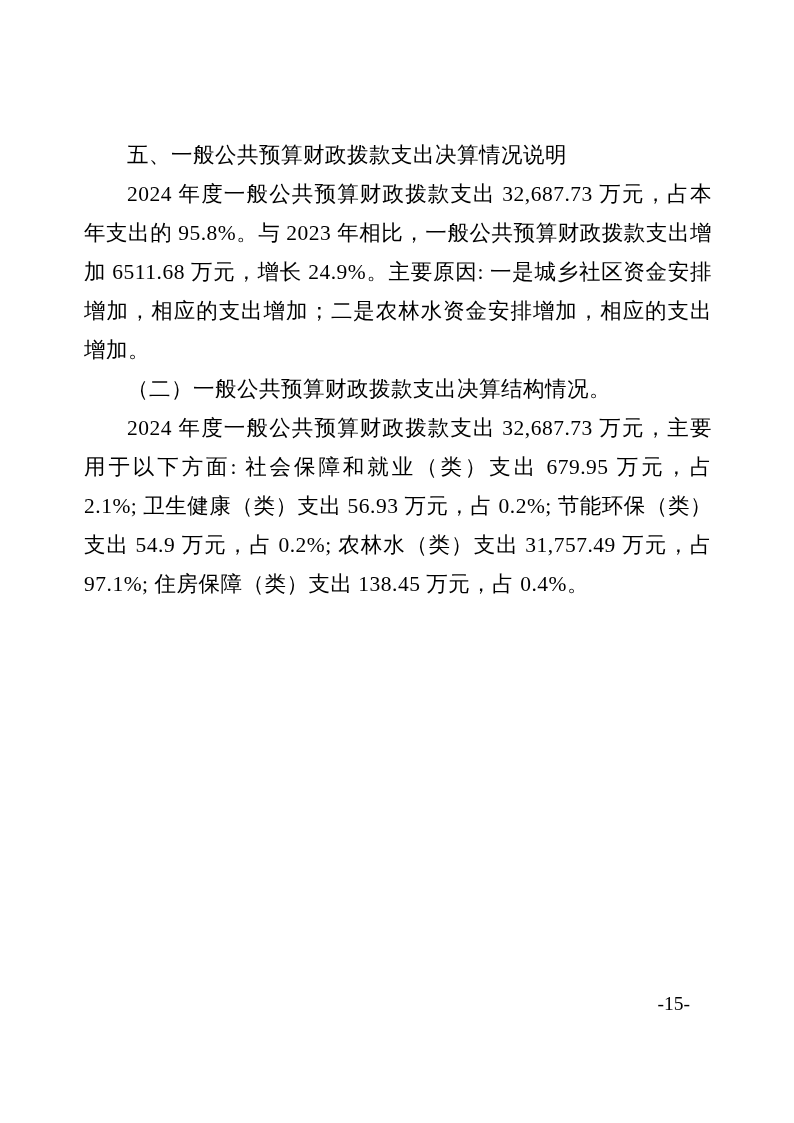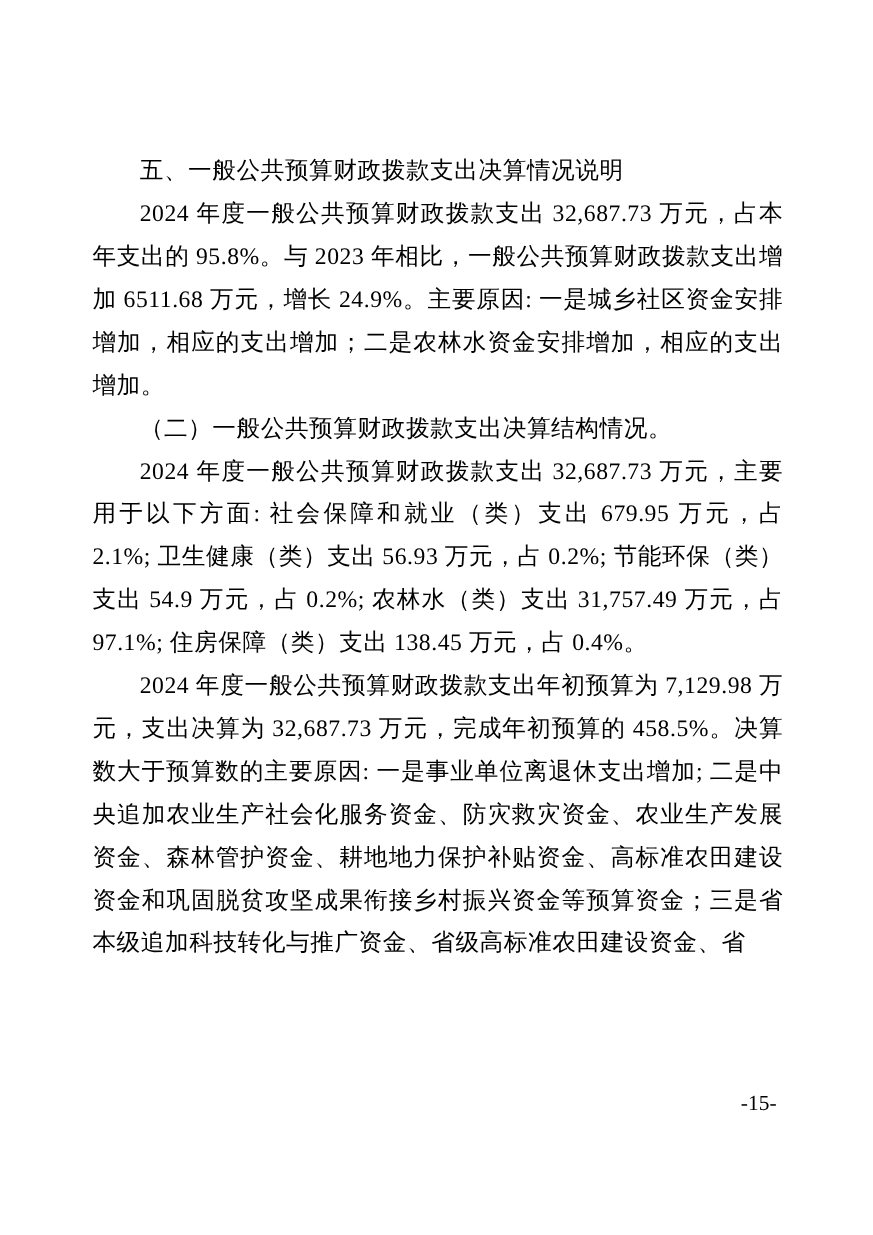--- a/index.html
+++ b/index.html
@@ -31,32 +31,31 @@
     font-weight: bold;
     font-family: "Liberation Sans", sans-serif;
   }
   .b {
     font-weight: normal;
     font-family: "Liberation Sans", sans-serif;
   }
   .page-number {
     position: absolute;
     top: 992px;
-    right: 88px;
+    right: 104px;
     font-size: 19.5px;
     line-height: 24px;
     color: #000000;
     text-align: right;
   }
 </style>
 </head>
 <body>
 
 <div class="page">
   <div class="doc-body" id="doc-body">
       <p class="para heading"><span class="b">五、一般公共预算财政拨款支出决算情况说明</span></p>
       <p class="para body"><span>2024 年度一般公共预算财政拨款支出 32,687.73 万元，占本年支出的 95.8%。与 2023 年相比，一般公共预算财政拨款支出增加 6511.68 万元，增长 24.9%。主要原因: 一是城乡社区资金安排增加，相应的支出增加；二是农林水资金安排增加，相应的支出增加。</span></p>
       <p class="para heading"><span class="b">（二）一般公共预算财政拨款支出决算结构情况。</span></p>
       <p class="para body"><span>2024 年度一般公共预算财政拨款支出 32,687.73 万元，主要用于以下方面: </span><span class="b">社会保障和就业（类）</span><span>支出 679.95 万元，占 2.1%; </span><span class="b">卫生健康（类）</span><span>支出 56.93 万元，占 0.2%; </span><span class="b">节能环保（类）</span><span>支出 54.9 万元，占 0.2%; </span><span class="b">农林水（类）</span><span>支出 31,757.49 万元，占 97.1%; </span><span class="b">住房保障（类）</span><span>支出 138.45 万元，占 0.4%。</span></p>
-      <p class="para body"><span>2024 年度一般公共预算财政拨款支出年初预算为 7,129.98 万元，支出决算为 32,687.73 万元，完成年初预算的 458.5%。决算数大于预算数的主要原因: 一是事业单位离退休支出增加; 二是中央追加农业生产社会化服务资金、防灾救灾资金、农业生产发展资金、森林管护资金、耕地地力保护补贴资金、高标准农田建设资金和巩固脱贫攻坚成果衔接乡村振兴资金等预算资金；三是省本级追加科技转化与推广资金、省级高标准农田建设资金、省</span></p>
     </div>
   <div class="page-number">-15-</div>
 </div>
 
 </body></html>

